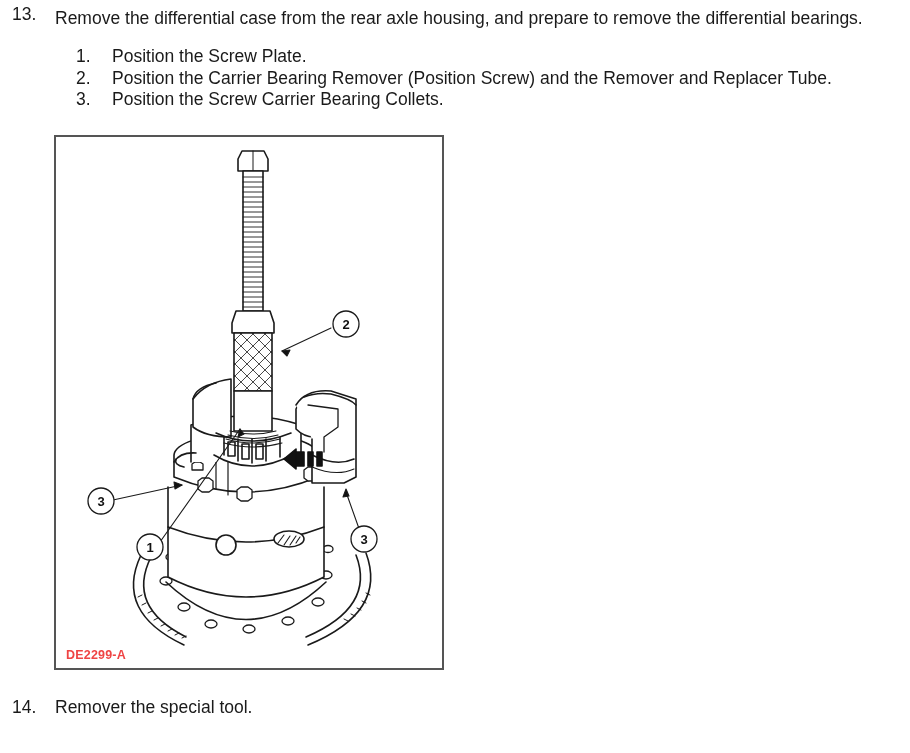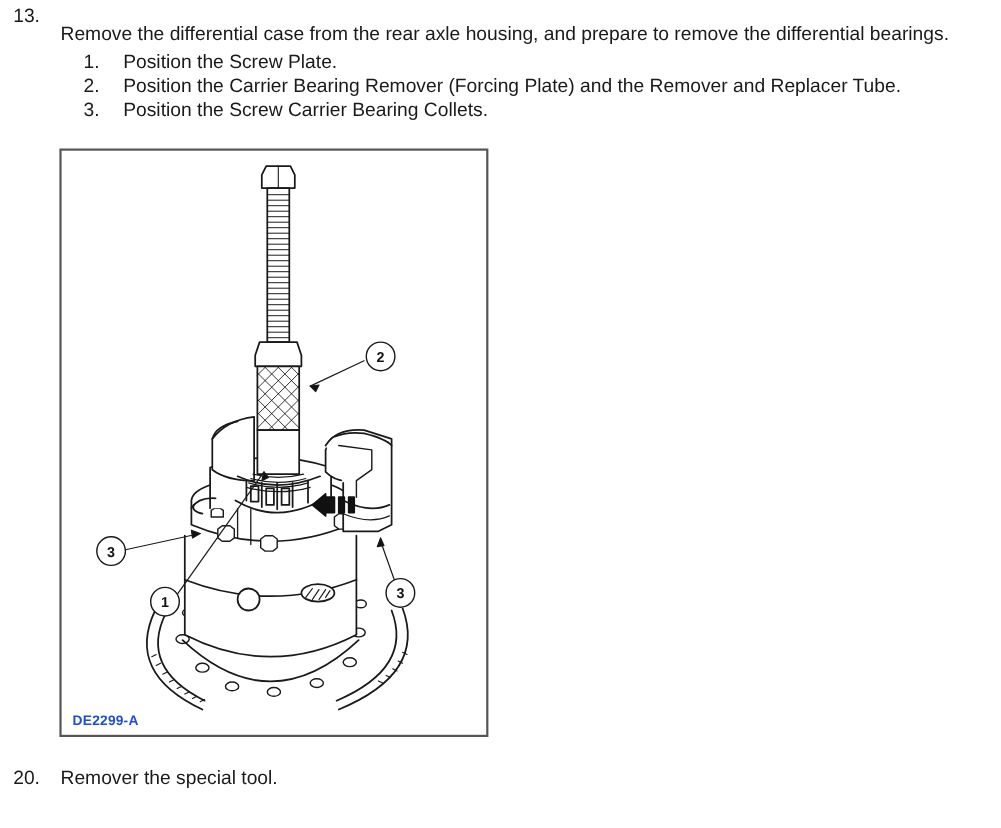--- a/index.html
+++ b/index.html
@@ -3,49 +3,49 @@
 <meta charset="utf-8">
 <style>
   html, body { margin: 0; padding: 0; background: #ffffff; }
   body { width: 910px; height: 753px; position: relative; overflow: hidden;
          font-family: "Liberation Sans", sans-serif; color: #1a1a1a; }
   .step { position: absolute; font-size: 17.5px; line-height: 21px; }
   .step-num { position: absolute; }
   .step-text { position: absolute; }
   #step13 { left: 0; top: 4px; width: 910px; }
   #step13 .step-num { left: 12px; top: 0; }
-  #step13 .step-text { left: 55px; top: 16px; width: 850px; }
+  #step13 .step-text { left: 55px; top: 4px; width: 850px; }
   .substeps { position: absolute; left: 76px; top: 42px; margin: 0; padding: 0; list-style: none; }
   .substeps li { position: relative; height: 21.5px; }
   .substeps .sn { position: absolute; left: 0; top: 0; }
   .substeps .st { position: absolute; left: 36px; top: 0; white-space: nowrap; }
   #figure { position: absolute; left: 54px; top: 135px; width: 386px; height: 531px;
             border: 2px solid #555; background: #fff; }
   #figure svg { position: absolute; left: 0; top: 0; }
   .fig-id { position: absolute; left: 10px; top: 511px; font-size: 12.5px; font-weight: bold;
-            color: #1d4ed8; letter-spacing: 0.2px; }
+            color: #ef4444; letter-spacing: 0.2px; }
   #step14 { left: 0; top: 697px; }
   #step14 .step-num { left: 12px; top: 0; }
   #step14 .step-text { left: 55px; top: 0; white-space: nowrap; }
   .callout-text { font-family: "Liberation Sans", sans-serif; font-weight: bold; font-size: 13px; }
 </style>
 </head>
 <body>
 
 <div class="step" id="step13">
   <span class="step-num">13.</span>
   <span class="step-text">Remove the differential case from the rear axle housing, and prepare to remove the differential bearings.</span>
   <ol class="substeps">
     <li>
       <span class="sn">1.</span>
       <span class="st">Position the Screw Plate.</span>
     </li>
     <li>
       <span class="sn">2.</span>
-      <span class="st">Position the Carrier Bearing Remover (Forcing Plate) and the Remover and Replacer Tube.</span>
+      <span class="st">Position the Carrier Bearing Remover (Position Screw) and the Remover and Replacer Tube.</span>
     </li>
     <li>
       <span class="sn">3.</span>
       <span class="st">Position the Screw Carrier Bearing Collets.</span>
     </li>
   </ol>
 </div>
 
 <div id="figure">
   <svg width="386" height="531" viewBox="0 0 386 531" fill="none" stroke="#1a1a1a" stroke-width="1.6" stroke-linejoin="round" stroke-linecap="round">
@@ -187,15 +187,15 @@
     </g>
     <g>
       <circle cx="308" cy="402" r="13" fill="#fff" stroke-width="1.3"></circle>
       <text class="callout-text" x="308" y="407" text-anchor="middle" fill="#111" stroke="none">3</text>
     </g>
   </svg>
   <div class="fig-id">DE2299-A</div>
 </div>
 
 <div class="step" id="step14">
-  <span class="step-num">20.</span>
+  <span class="step-num">14.</span>
   <span class="step-text">Remover the special tool.</span>
 </div>
 
 </body></html>

